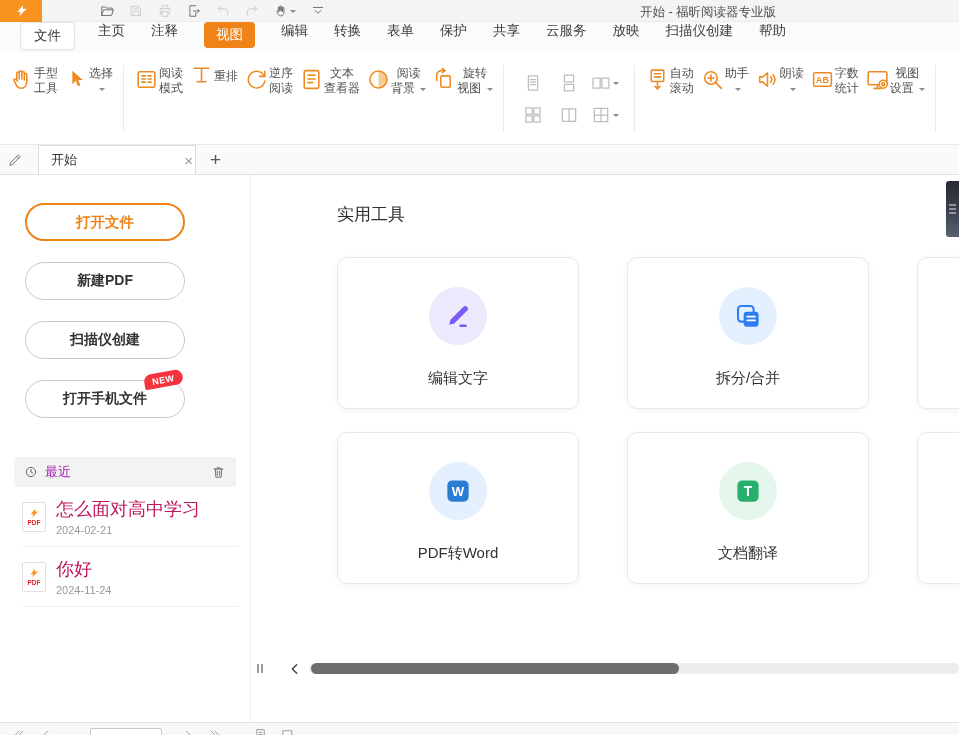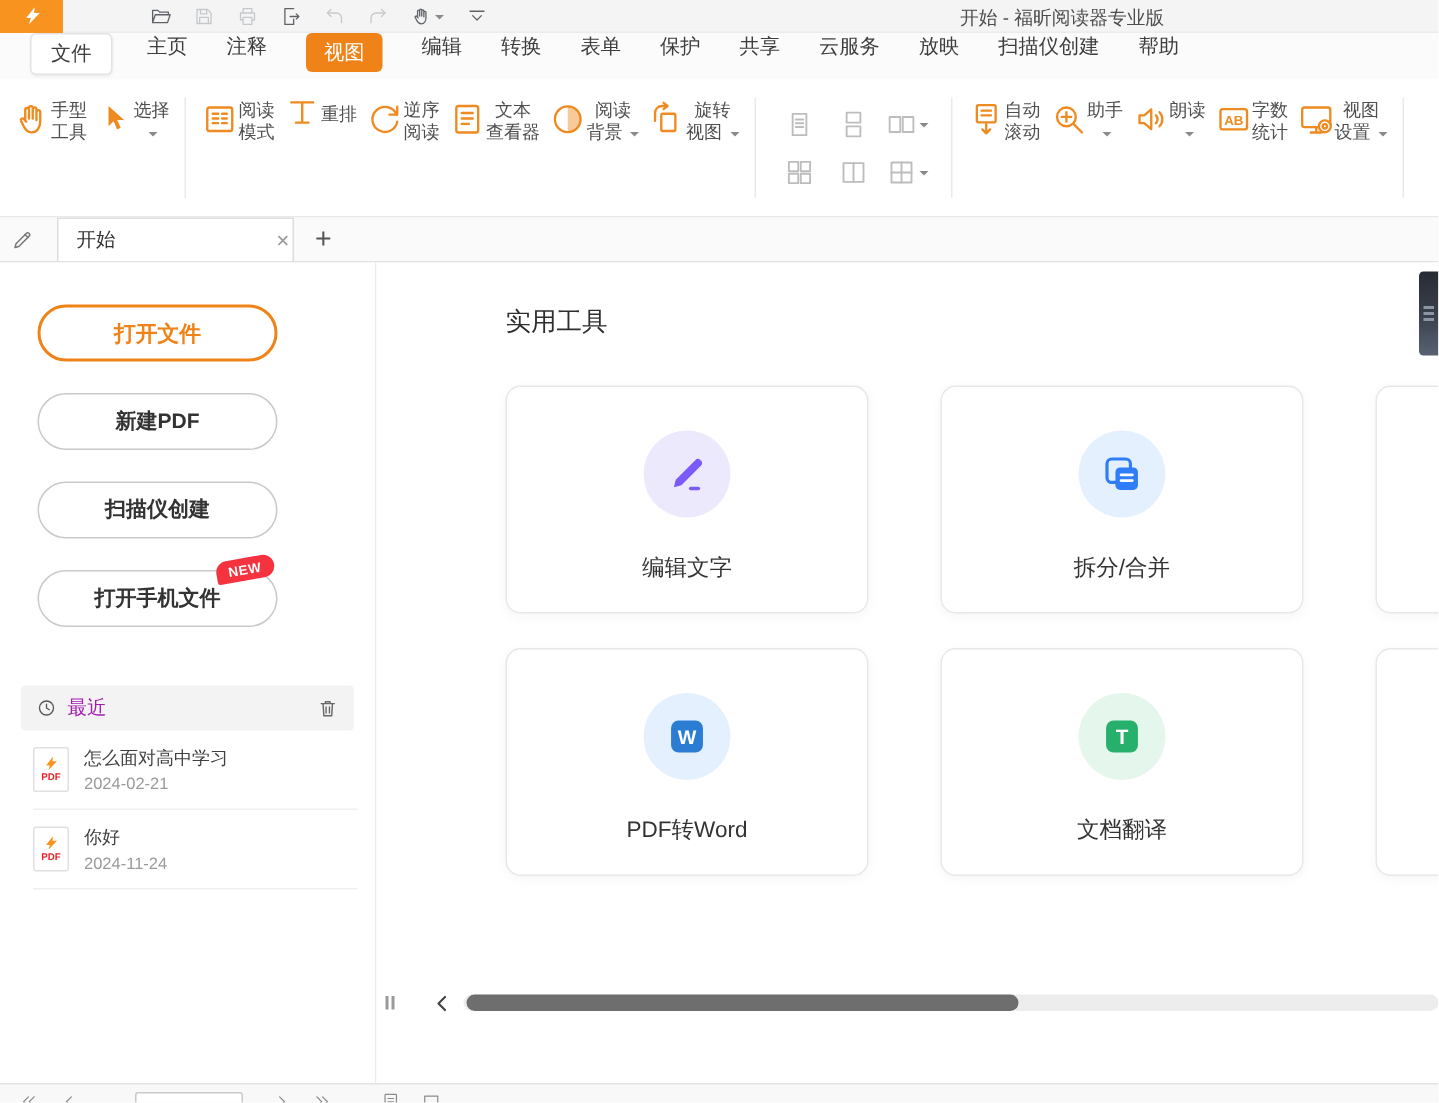--- a/index.html
+++ b/index.html
@@ -52,21 +52,21 @@
 .recent-bar .clock svg{width:14px;height:14px}
 .recent-label{font-size:13px;color:#a21caf;flex:1}
 .trash-btn{color:#666;cursor:pointer}
 .trash-btn svg{width:15px;height:15px}
 .fitem{display:flex;align-items:center;gap:10px;margin:0 12px 0 22px;padding:10px 0;border-bottom:1px solid #efefef;cursor:pointer}
 .pdficon{width:24px;height:30px;background:#fff;border:1px solid #e0e0e0;border-radius:2px;flex:none;display:flex;flex-direction:column;align-items:center;justify-content:center;gap:1px}
 .pdficon .pmark{color:#f7931e}
 .pdficon .pmark svg{width:12px;height:12px}
 .pdficon .ptxt{font-size:6.5px;font-weight:bold;color:#e5252a;line-height:1}
 .fmeta{display:flex;flex-direction:column;gap:3px;min-width:0}
-.fname{font-size:12px;color:#404040;white-space:nowrap;overflow:hidden;text-overflow:ellipsis}
+.fname{font-size:18px;color:#be185d;white-space:nowrap;overflow:hidden;text-overflow:ellipsis}
 .fdate{font-size:11px;color:#9a9a9a}
 
 .main{position:relative;flex:1;overflow:hidden;background:#fff}
 .section-title{font-size:17px;font-weight:400;color:#2e2e2e;margin:28px 0 0 86px}
 .tools-grid{display:grid;grid-template-columns:repeat(3,242px);column-gap:48px;row-gap:23px;margin:31px 0 0 86px;width:822px}
 .card{width:242px;height:152px;background:#fff;border:1px solid #e8e8e8;border-radius:10px;box-shadow:0 2px 8px rgba(0,0,0,.04);display:flex;flex-direction:column;align-items:center;cursor:pointer}
 .circle{width:58px;height:58px;border-radius:50%;margin-top:29px;display:flex;align-items:center;justify-content:center}
 .circle svg{width:30px;height:30px}
 .clabel{margin-top:24px;font-size:15px;color:#333}
 .pagescroll{position:absolute;top:6px;right:0;width:13px;height:56px;border-radius:3px 0 0 3px;background:linear-gradient(#262b33,#3c424d 55%,#596173);display:flex;flex-direction:column;align-items:center;justify-content:center;gap:2.5px;cursor:pointer}

